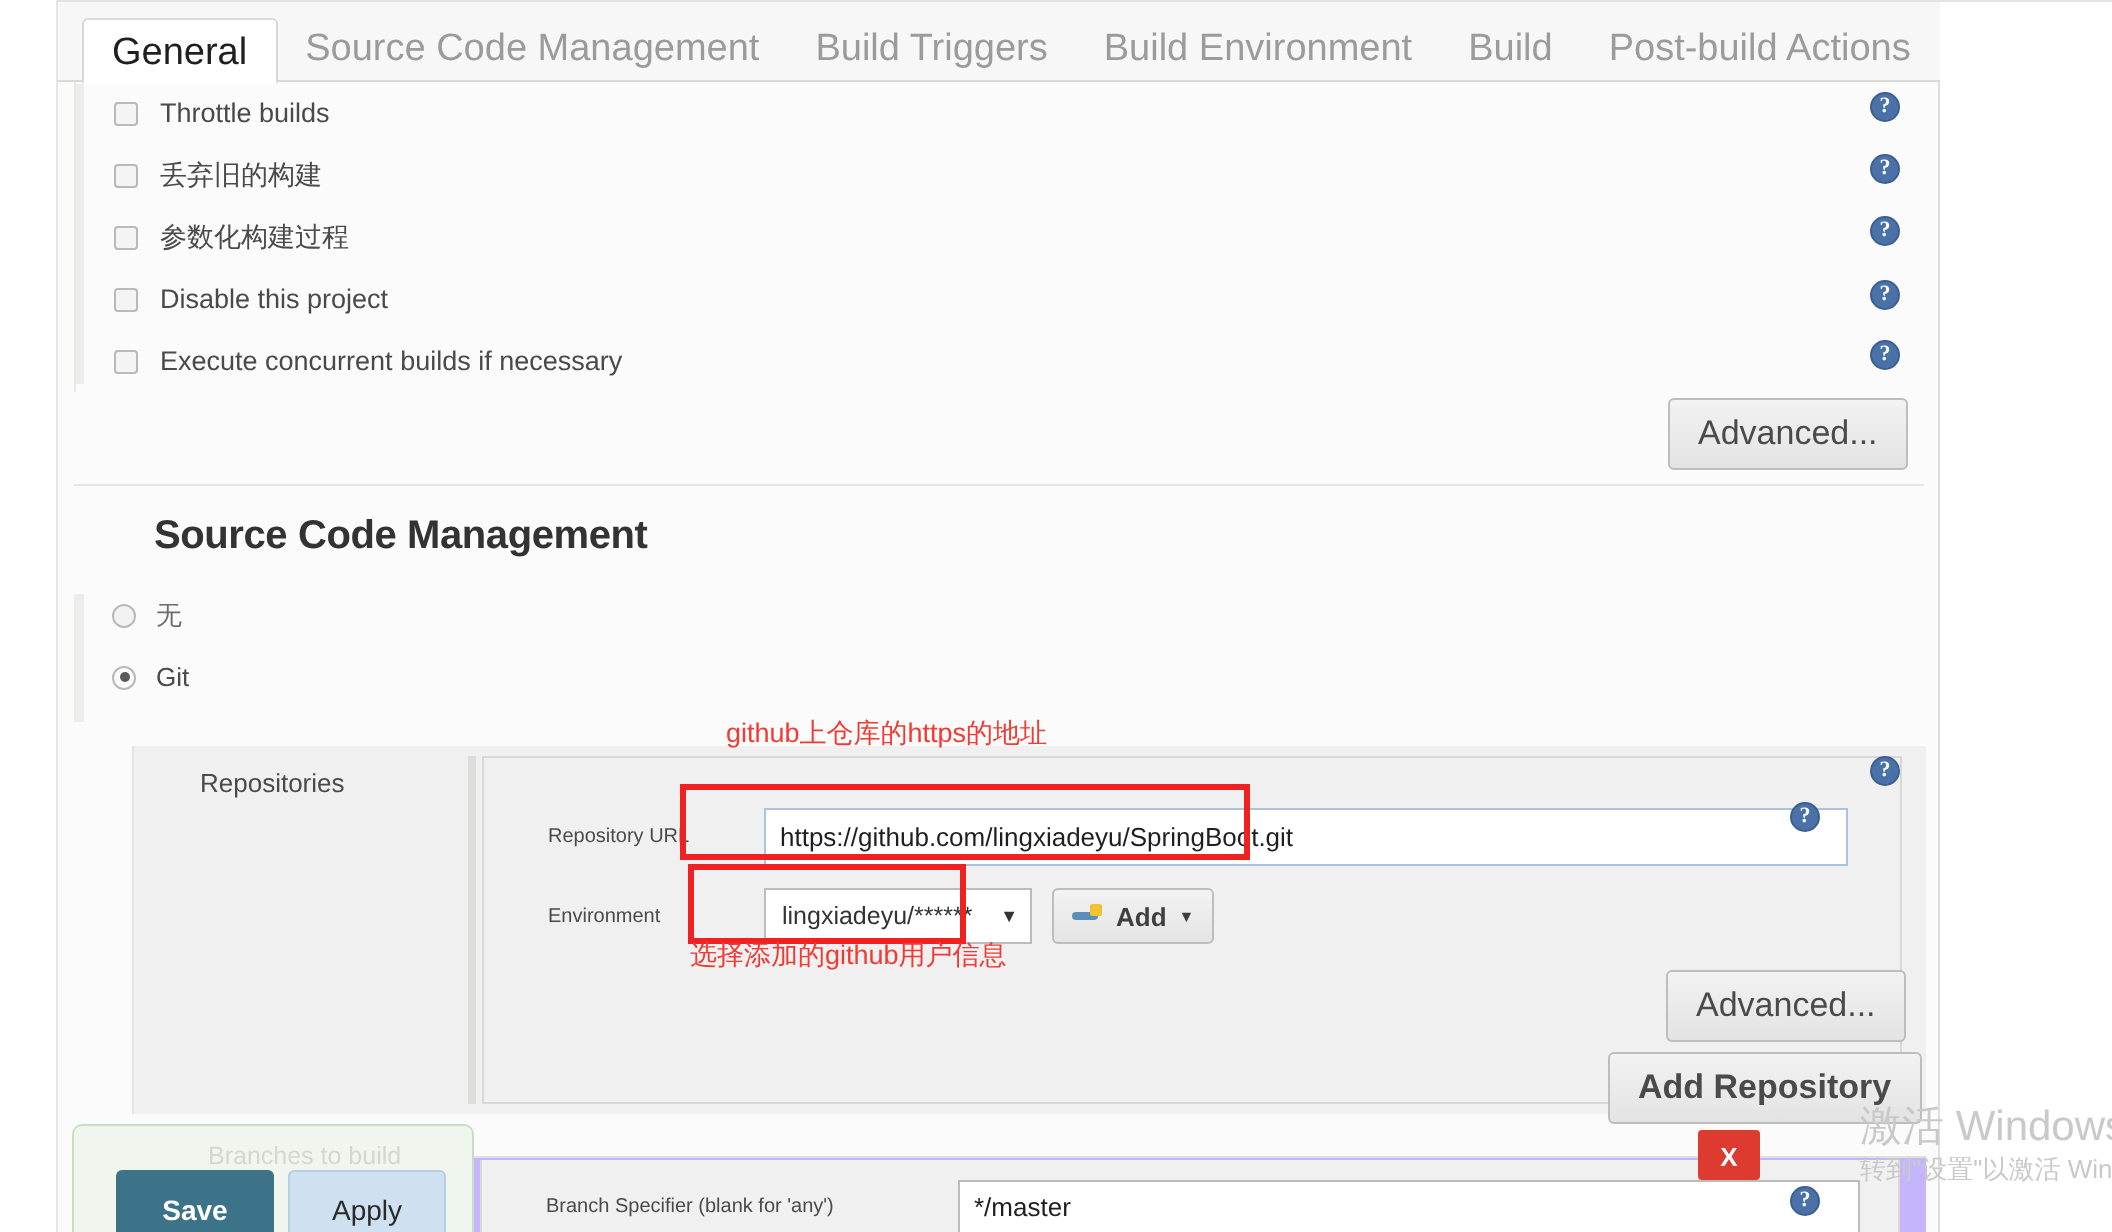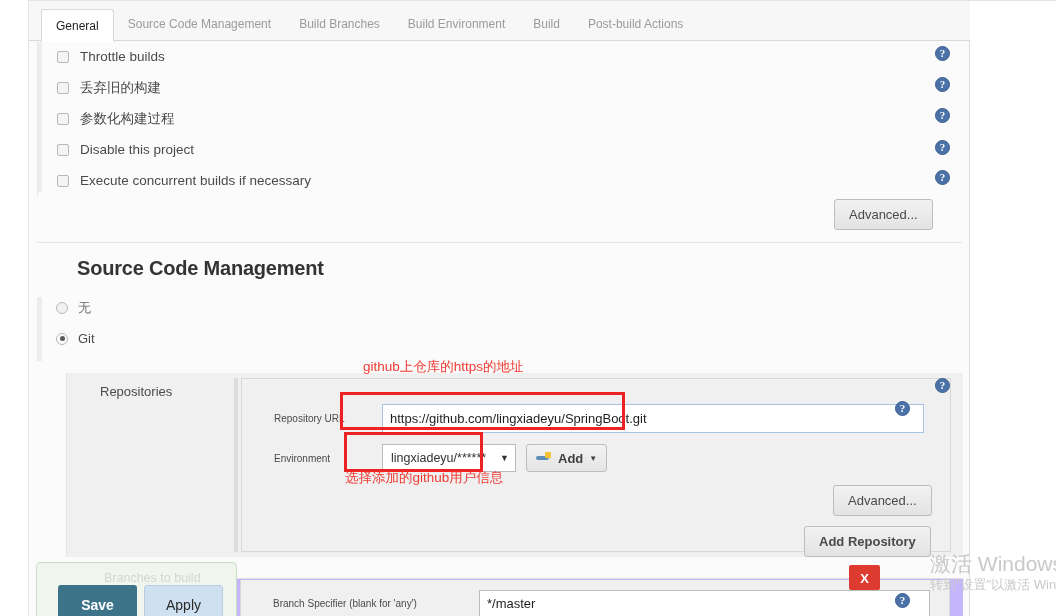--- a/index.html
+++ b/index.html
@@ -60,21 +60,21 @@
     box-sizing: border-box;
   }
   .tabs {
     display: flex;
     align-items: flex-end;
     height: 40px;
     padding-left: 12px;
     box-sizing: border-box;
   }
   .tab {
-    font-size: 12px;
+    font-size: 19px;
     color: #9b9b9b;
     padding: 0 14px;
     height: 33px;
     line-height: 33px;
     white-space: nowrap;
     box-sizing: border-box;
     cursor: pointer;
     text-align: right;
   }
   .tab.active {
@@ -140,21 +140,21 @@
   }
   .help-abs { position: absolute; }
 
   
   .btn {
     display: inline-block;
     background: linear-gradient(#f2f2f2, #e3e3e3);
     border: 1px solid #bdbdbd;
     border-radius: 3px;
     color: #4a4a4a;
-    font-size: 13px;
+    font-size: 17px;
     padding: 7px 14px;
     cursor: pointer;
     white-space: nowrap;
     box-sizing: border-box;
     font-family: "Liberation Sans", sans-serif;
   }
 
   .section-divider {
     position: absolute;
     left: 8px;
@@ -435,21 +435,21 @@
 
   <div class="top-rule"></div>
   <div class="left-gutter"></div>
 
   <div class="config-panel">
 
     <div class="tab-bar">
       <div class="tabs">
         <div class="tab active">General</div>
         <div class="tab">Source Code Management</div>
-        <div class="tab">Build Branches</div>
+        <div class="tab">Build Triggers</div>
         <div class="tab">Build Environment</div>
         <div class="tab">Build</div>
         <div class="tab">Post-build Actions</div>
       </div>
     </div>
 
     <div class="inner-rail" style="top:41px;height:150px;"></div>
 
     <div class="general-sec">
       <div class="content-inset">

